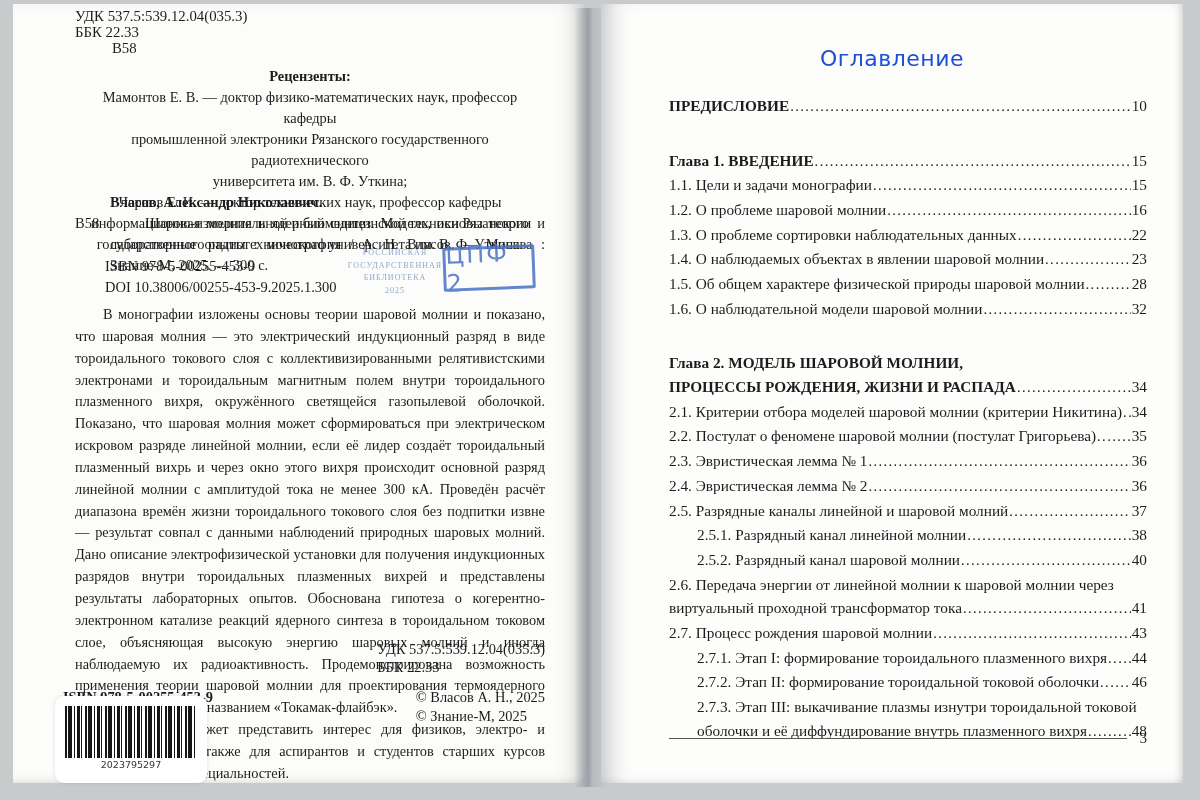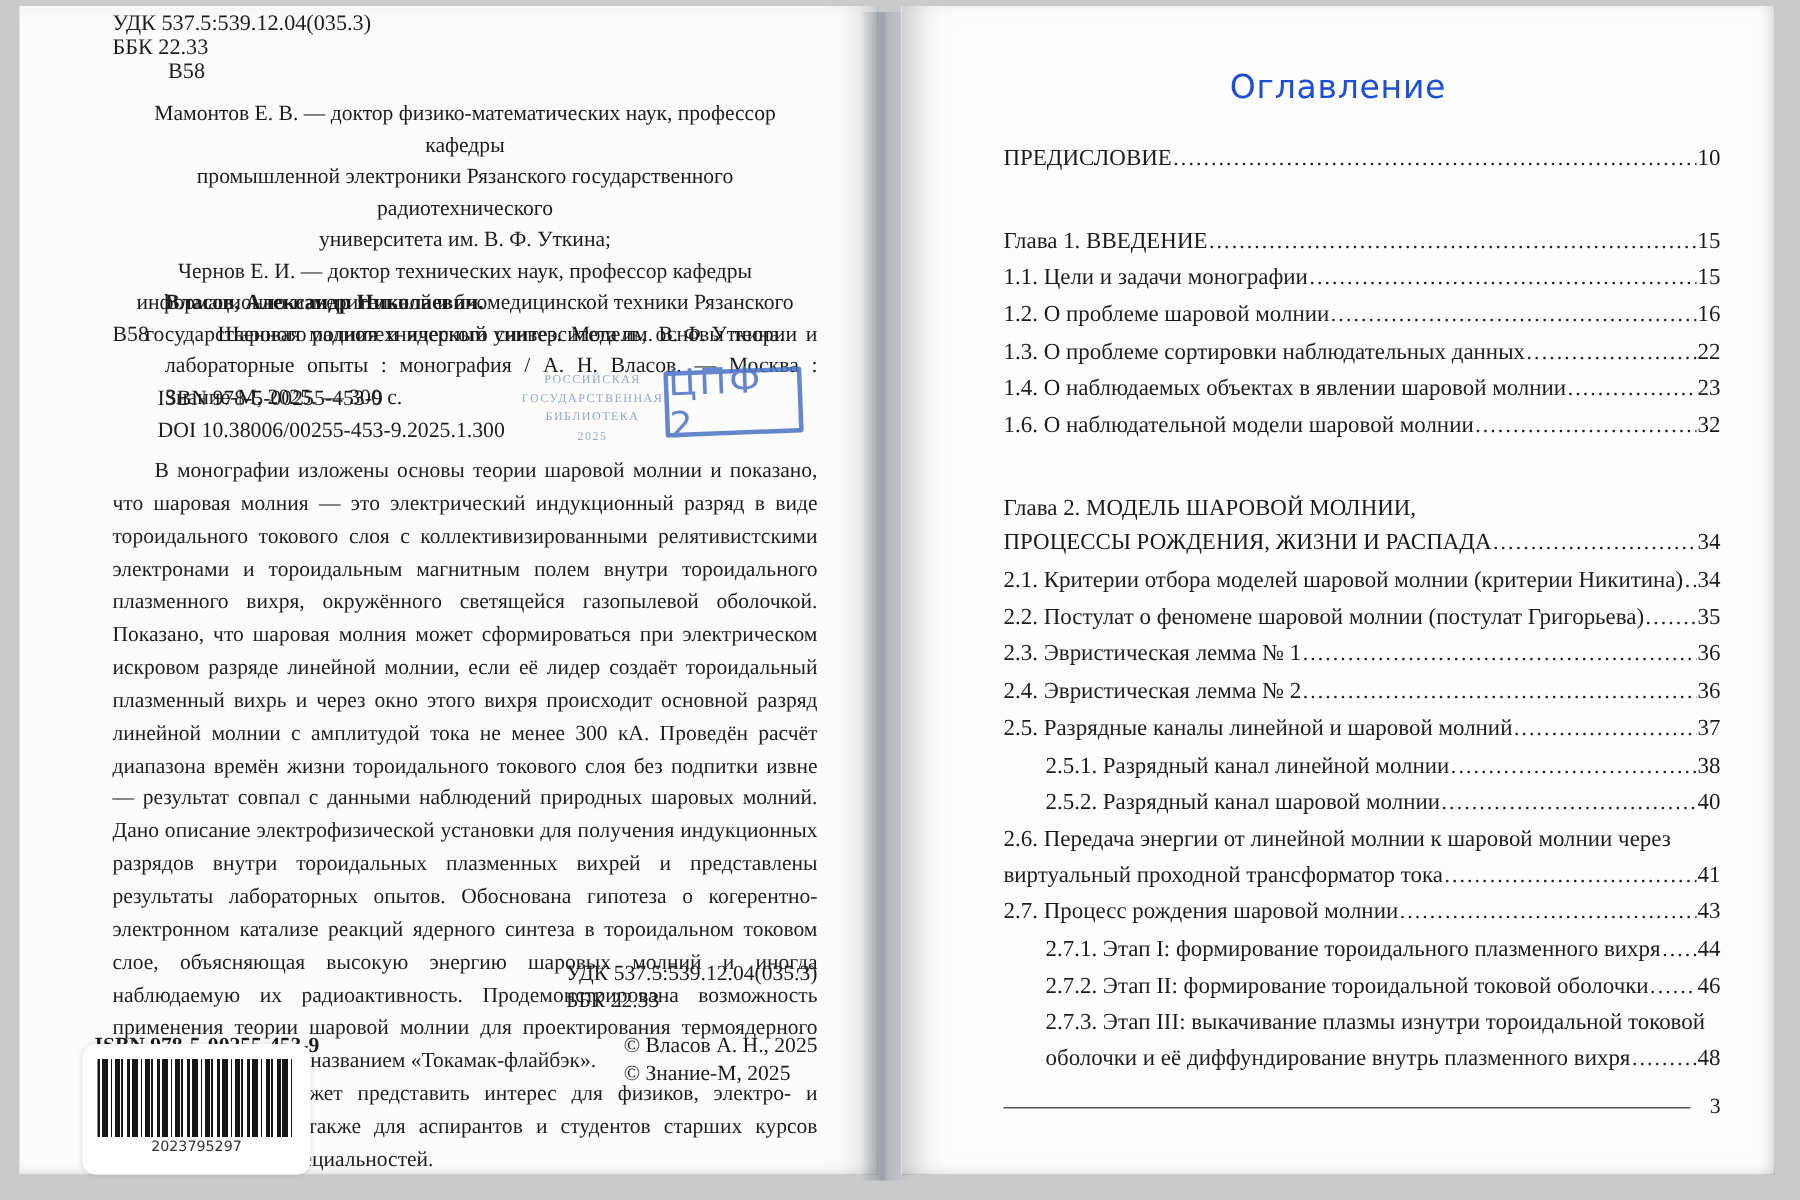--- a/index.html
+++ b/index.html
@@ -35,21 +35,21 @@
 
   .barcode-label{position:absolute;top:692px;left:42px;width:152px;height:87px;background:#fff;border-radius:9px;box-shadow:0 0 4px rgba(0,0,0,.12);}
   .barcode-bars{position:absolute;top:10px;left:10px;right:12px;height:52px;background-image:repeating-linear-gradient(90deg,#161616 0 2px,#fff 2px 3px,#161616 3px 7px,#fff 7px 9px,#161616 9px 10px,#fff 10px 12px,#161616 12px 15px,#fff 15px 16px,#161616 16px 17px,#fff 17px 20px);}
   .barcode-number{position:absolute;top:63px;left:0;right:0;text-align:center;font-family:"DejaVu Sans","Liberation Sans",sans-serif;font-size:9.5px;color:#333;}
 
   
   .toc-title{position:absolute;top:42px;left:0;width:100%;text-align:center;font-family:"DejaVu Sans","Liberation Sans",sans-serif;font-weight:400;font-size:22px;letter-spacing:.5px;color:#1d4ed8;}
   .toc{position:absolute;top:86px;left:68px;width:478px;font-size:15.3px;}
   .toc-row{display:flex;align-items:baseline;margin-top:8.1px;line-height:15.6px;}
   .toc-row.g-lg{margin-top:38px;}
-  .toc-row.chapter .t{font-weight:normal;}
+  .toc-row.chapter .t{font-weight:bold;}
   .toc-row.chapter .p{font-weight:normal;}
   .toc-row.ind .t{padding-left:28px;}
   .toc-row .t{white-space:nowrap;}
   .toc-row .dots{flex:1;overflow:hidden;white-space:nowrap;margin:0 1px;color:#222;}
   .toc-row .dots::after{content:"....................................................................................................................................";letter-spacing:1.4px;font-size:14.5px;}
   .toc-row .p{white-space:nowrap;}
   .toc-footer{position:absolute;top:726px;left:68px;width:478px;display:flex;align-items:center;font-size:14.5px;color:#222;}
   .toc-footer .rule{flex:1;border-top:1.6px solid #555;}
   .toc-footer .num{margin-left:13px;}
 </style>
@@ -60,20 +60,21 @@
 
   <div class="page page-left">
 
     <div class="udk-top">
       <div>УДК  537.5:539.12.04(035.3)</div>
       <div>ББК  22.33</div>
       <div class="code-line">В58</div>
     </div>
 
     <div class="reviewers">
+      <div class="rev-head">Рецензенты:</div>
       <div><span class="rev-name">Мамонтов Е. В.</span><span> — доктор физико-математических наук, профессор кафедры</span></div>
       <div>промышленной электроники Рязанского государственного радиотехнического</div>
       <div>университета им. В. Ф. Уткина;</div>
       <div><span class="rev-name">Чернов Е. И.</span><span> — доктор технических наук, профессор кафедры</span></div>
       <div>информационно-измерительной и биомедицинской техники Рязанского</div>
       <div>государственного радиотехнического университета им. В. Ф. Уткина.</div>
     </div>
 
     <div class="author-block">
       <span class="code2">В58</span>
@@ -154,20 +155,25 @@
     <span class="dots"></span>
     <span class="p">22</span>
   </div>
 
   <div class="toc-row">
     <span class="t">1.4. О наблюдаемых объектах в явлении шаровой молнии</span>
     <span class="dots"></span>
     <span class="p">23</span>
   </div>
 
+  <div class="toc-row">
+    <span class="t">1.5. Об общем характере физической природы шаровой молнии</span>
+    <span class="dots"></span>
+    <span class="p">28</span>
+  </div>
 
   <div class="toc-row">
     <span class="t">1.6. О наблюдательной модели шаровой молнии</span>
     <span class="dots"></span>
     <span class="p">32</span>
   </div>
 
   <div class="toc-row chapter nodots g-lg">
     <span class="t">Глава 2. МОДЕЛЬ ШАРОВОЙ МОЛНИИ,</span>
 

